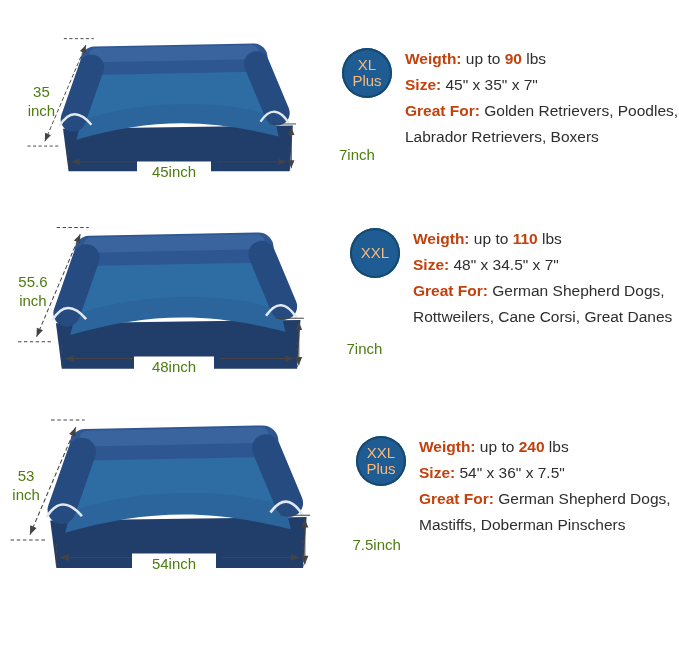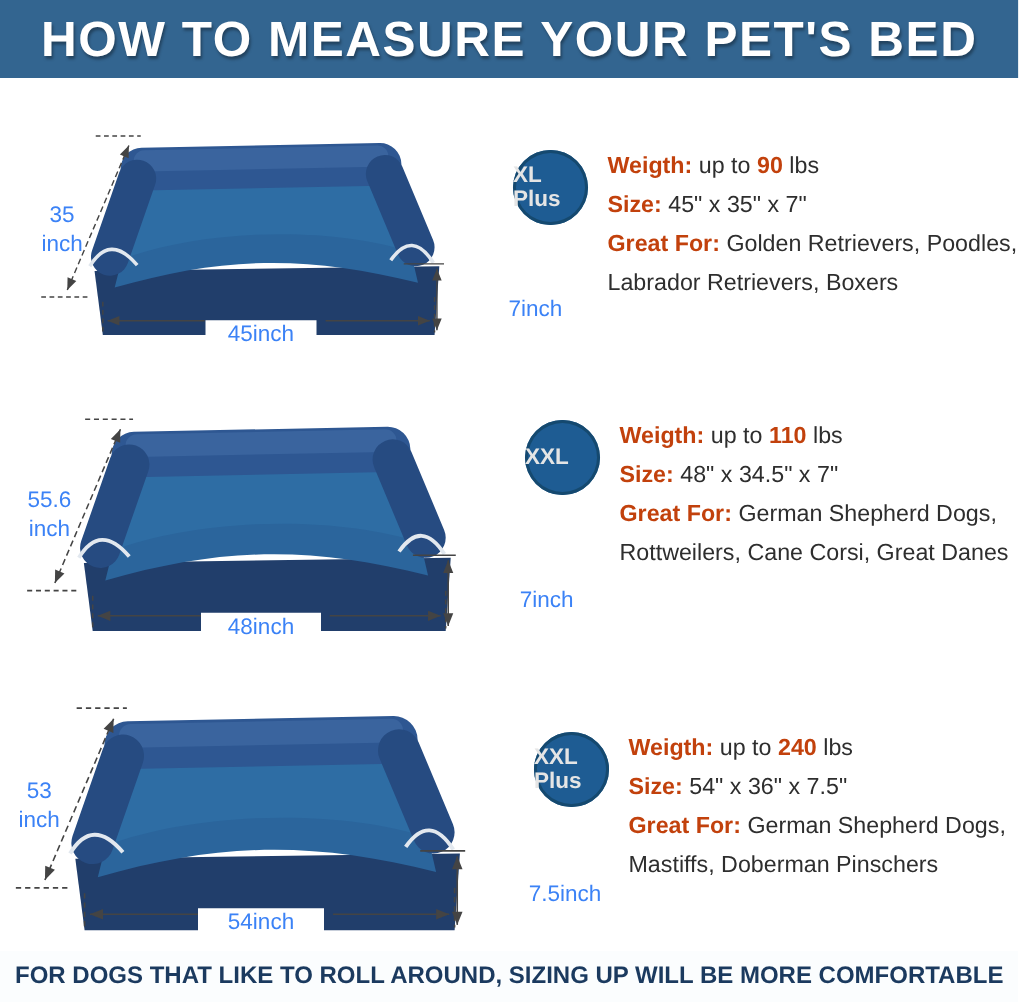--- a/index.html
+++ b/index.html
@@ -19,58 +19,55 @@
   .section{display:flex;}
   .section.s1{height:190px;}
   .section.s2{height:196px;}
   .section.s3{height:197px;}
   .bed-area{position:relative;flex:none;}
   .s1 .bed-area{width:312px;margin:26px 0 0 18px;}
   .s2 .bed-area{width:332px;margin:24px 0 0 8px;}
   .s3 .bed-area{width:348px;margin:20px 0 0 0;}
   .bed-area svg{display:block;width:100%;height:auto;}
   .dim{
-    position:absolute;color:#3b82f6;font-size:15px;line-height:19px;text-align:center;
+    position:absolute;color:#4d7c0f;font-size:15px;line-height:19px;text-align:center;
     white-space:pre-line;
   }
   .dim.depth{left:0;top:34%;width:15%;}
   .dim.width{left:38%;top:88.5%;width:24%;transform:translateY(-50%);background:#fff;}
   .dim.height{left:87.5%;top:78%;transform:translateY(-50%);white-space:nowrap;margin-left:48px;}
   
   .info{display:flex;align-items:flex-start;}
   .s1 .info{margin:46px 0 0 12px;}
   .s2 .info{margin:36px 0 0 10px;}
   .s3 .info{margin:48px 0 0 8px;}
   .badge{
     flex:none;width:50px;height:50px;border-radius:50%;background:#1e5c93;
     box-shadow:inset 0 0 0 2px #15496f;
-    display:flex;flex-direction:column;justify-content:center;
-    color:#e5e5e5;font-weight:bold;font-size:15px;line-height:16px;margin-right:13px;margin-top:2px;
+    display:flex;flex-direction:column;align-items:center;justify-content:center;
+    color:#fdba74;font-weight:normal;font-size:15px;line-height:16px;margin-right:13px;margin-top:2px;
   }
   .badge span:empty{display:none;}
   .details{width:295px;color:#2e2e2e;font-size:15.5px;line-height:26px;}
   .details p{margin:0;}
   .details b{color:#c2410c;}
   
   .footer{
     position:absolute;left:0;bottom:0;width:100%;height:34px;background:#fbfdfe;
     display:flex;align-items:center;justify-content:center;
   }
   .footer p{
     margin:0;color:#1b3a5f;font-size:16px;font-weight:bold;white-space:nowrap;letter-spacing:0;
   }
 </style>
 </head>
 <body>
 
 <div class="page">
 
-  <div class="header">
-    <h1>HOW TO MEASURE YOUR PET'S BED</h1>
-  </div>
 
   <div class="section s1">
     <div class="bed-area">
       <svg viewBox="0 0 395 195" xmlns="http://www.w3.org/2000/svg">
         <g>
           <path d="M57,130 L348,126 L344,184 L64,184 Z" fill="#213e6b"></path>
           <path d="M103,60 L296,55 L324,114 L80,120 Z" fill="#2e6da4"></path>
           <path d="M80,120 C150,94 258,92 324,114 L330,140 C235,116 165,118 74,144 Z" fill="#2b659c"></path>
           <path d="M97,44 L298,40" fill="none" stroke-width="36" stroke-linecap="round" stroke="#2e5792"></path>
           <path d="M99,37 L296,33" fill="none" stroke-width="18" stroke-linecap="round" stroke="#3a649e"></path>
@@ -253,17 +250,14 @@
           <span>54" x 36" x 7.5"</span>
         </p>
         <p>
           <b>Great For:</b>
           <span>German Shepherd Dogs, Mastiffs, Doberman Pinschers</span>
         </p>
       </div>
     </div>
   </div>
 
-  <div class="footer">
-    <p>FOR DOGS THAT LIKE TO ROLL AROUND, SIZING UP WILL BE MORE COMFORTABLE</p>
-  </div>
 
 </div>
 
 </body></html>

